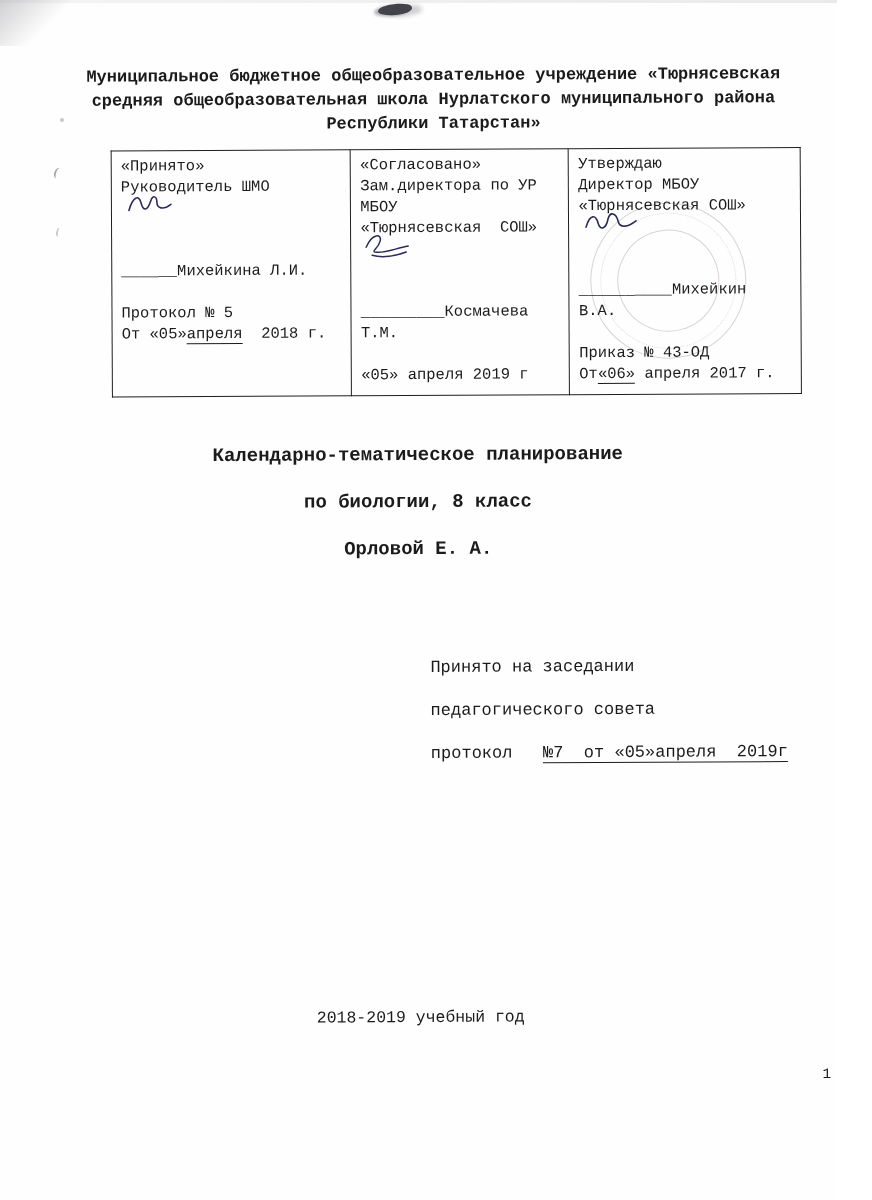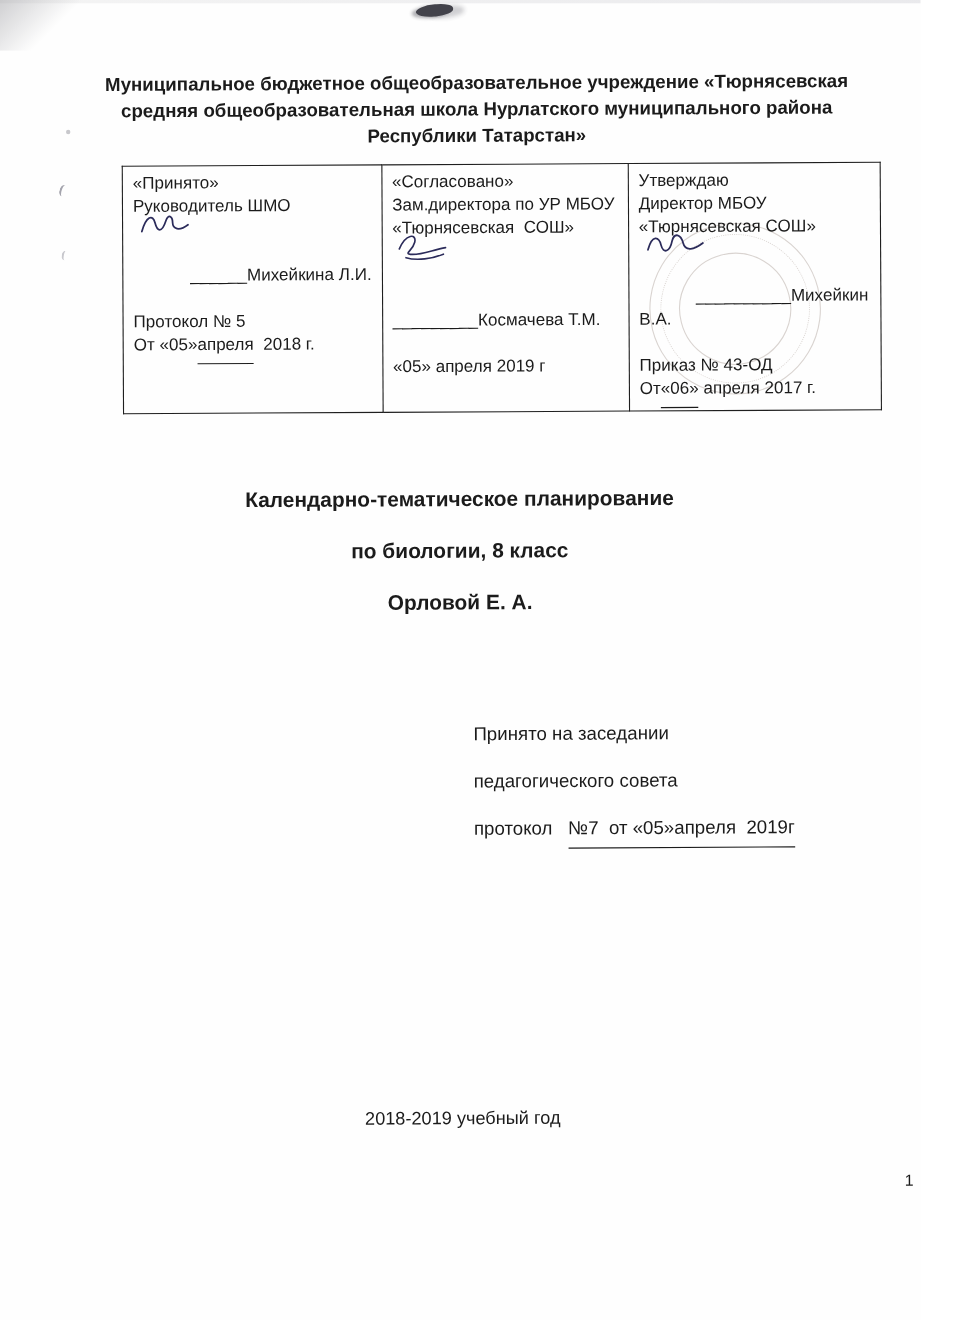--- a/index.html
+++ b/index.html
@@ -2,21 +2,21 @@
 <html><head>
 <meta charset="utf-8">
 <style>
   html, body { margin: 0; padding: 0; background: #ffffff; }
   .page {
     position: relative;
     width: 837px;
     height: 1200px;
     background: #fefefe;
     overflow: hidden;
-    font-family: Liberation Sans, sans-serif;
+    font-family: Liberation Mono, monospace;
     color: #1b1b1b;
   }
   .content {
     position: absolute;
     inset: 0;
     transform: rotate(-0.3deg);
   }
 
   
   .top-edge {
@@ -58,21 +58,21 @@
     vertical-align: top;
     padding: 5px 8px 9px 9px;
     height: 112px;
     background: transparent;
   }
   .approval-table td.c1 { width: 231px; }
   .approval-table td.c2 { width: 219px; }
   .approval-table td.c3 { width: 224px; }
   .cell-line { white-space: pre-wrap; }
   .keep-space { white-space: pre; text-align: right; }
-  .u { border-bottom: 1px solid #1b1b1b; padding-bottom: 8px; }
+  .u { border-bottom: 1px solid #1b1b1b; padding-bottom: 0px; }
 
   .sig-row { position: relative; }
   .signature { position: absolute; left: 2px; top: -10px; pointer-events: none; }
 
   
   .stamp {
     position: absolute; left: 592px; top: 204px; width: 156px; height: 156px;
     transform: rotate(-14deg);
     opacity: .32; z-index: 1;
   }

